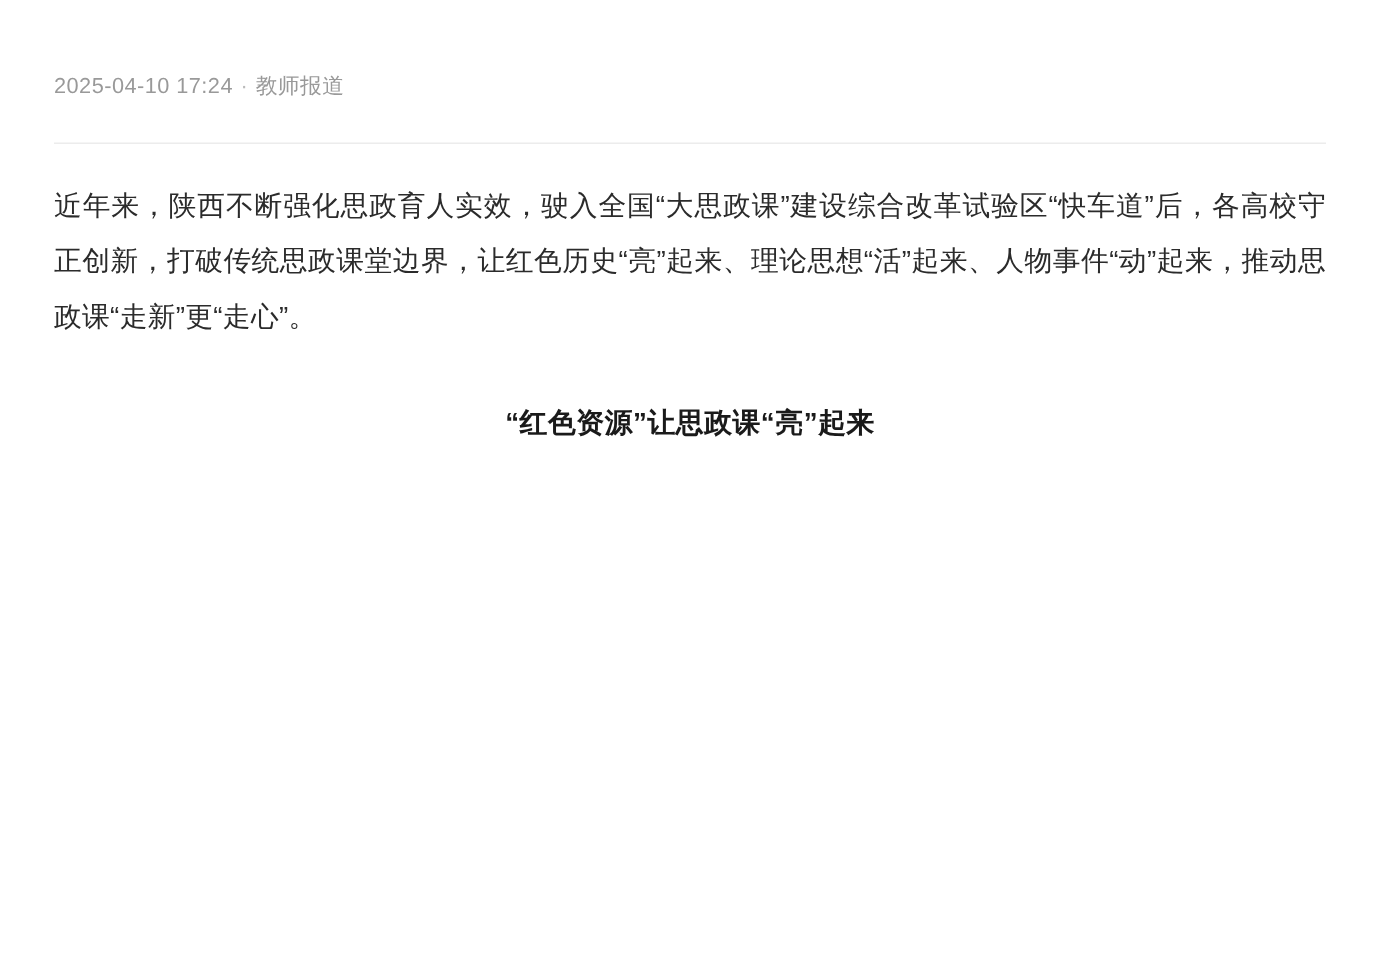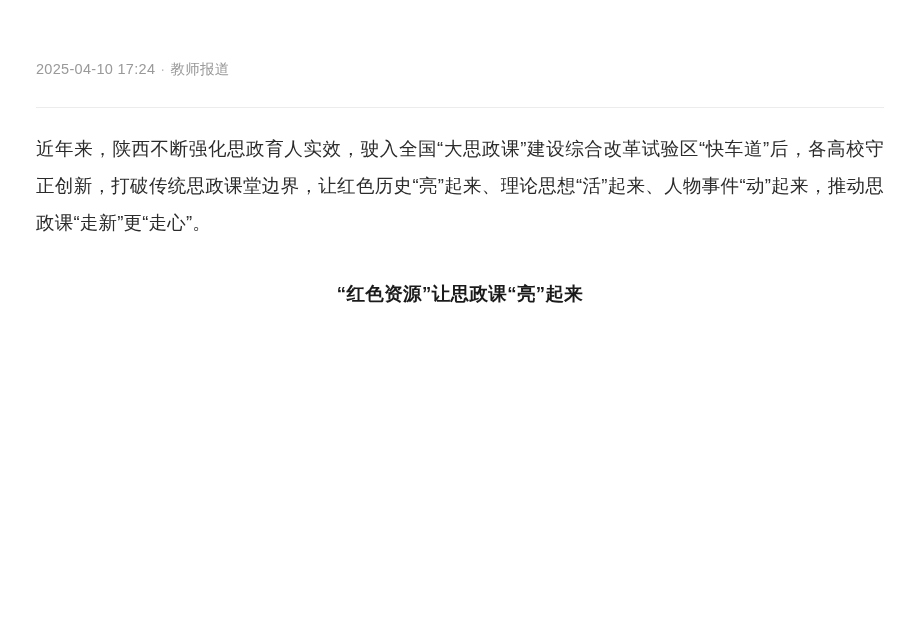--- a/index.html
+++ b/index.html
@@ -24,21 +24,21 @@
   .headline {
     font-size: 35px;
     line-height: 1.42;
     font-weight: bold;
     color: #1a1a1a;
     letter-spacing: 0.5px;
     margin: 0;
     padding: 0;
   }
   .meta {
-    margin-top: 32px;
+    margin-top: 20px;
     font-size: 14.5px;
     color: #999999;
     font-weight: normal;
     letter-spacing: 0.3px;
   }
   .meta .sep {
     margin: 0 5px;
     color: #bbbbbb;
   }
   .divider {

